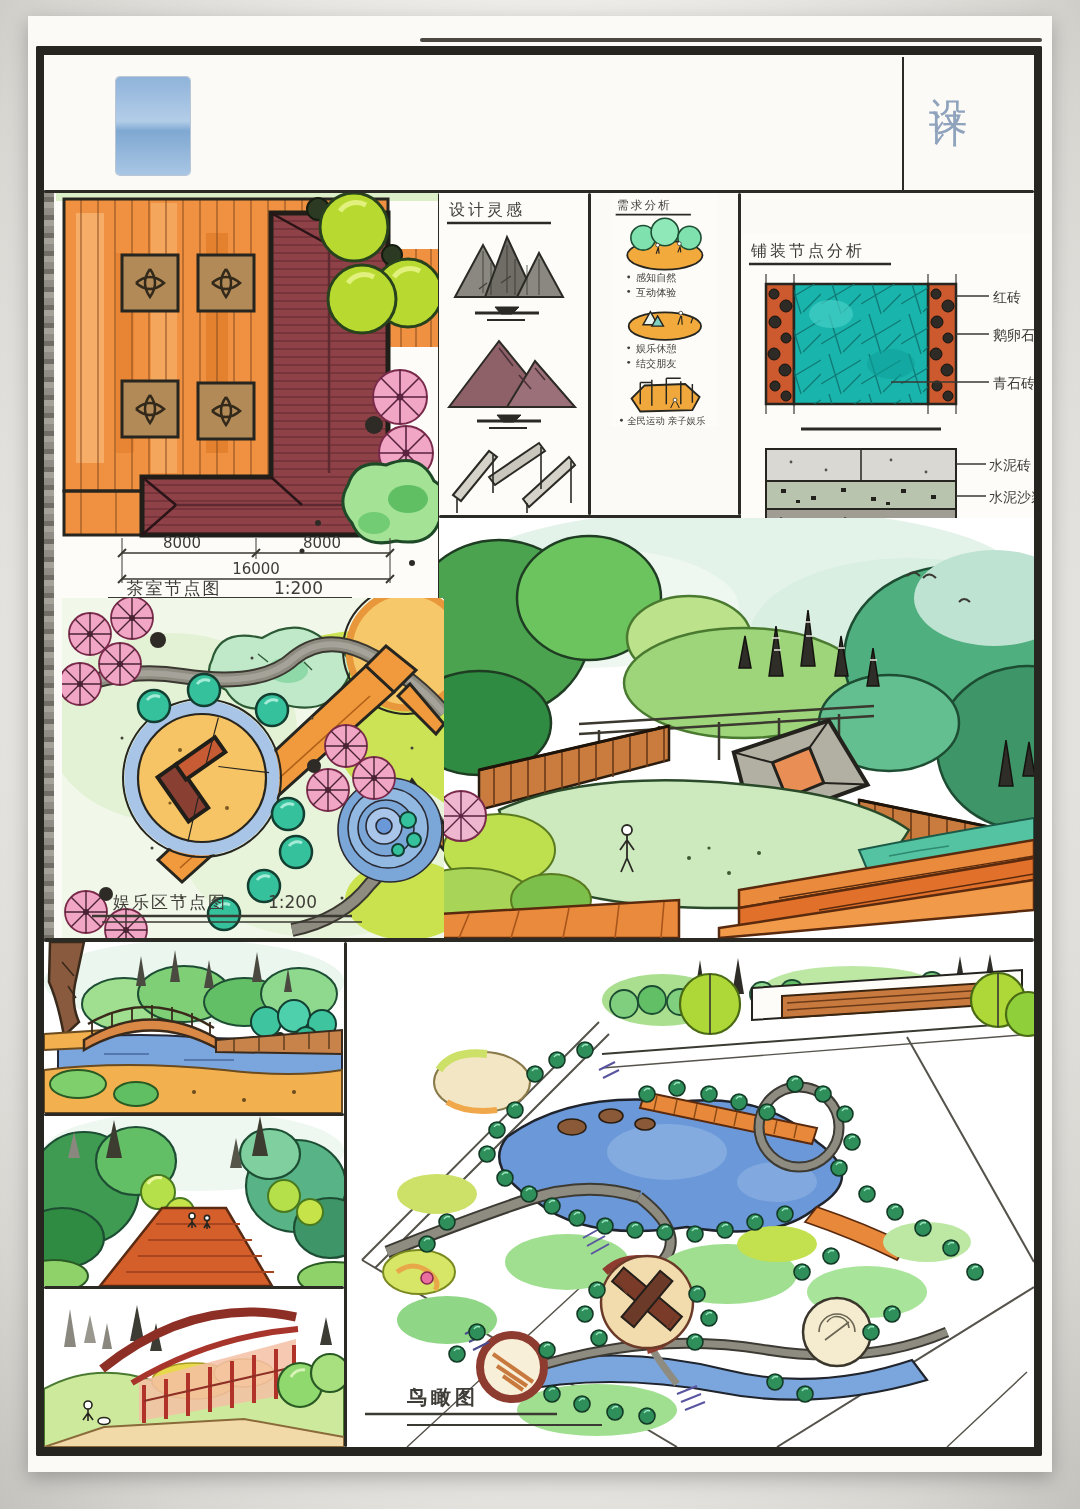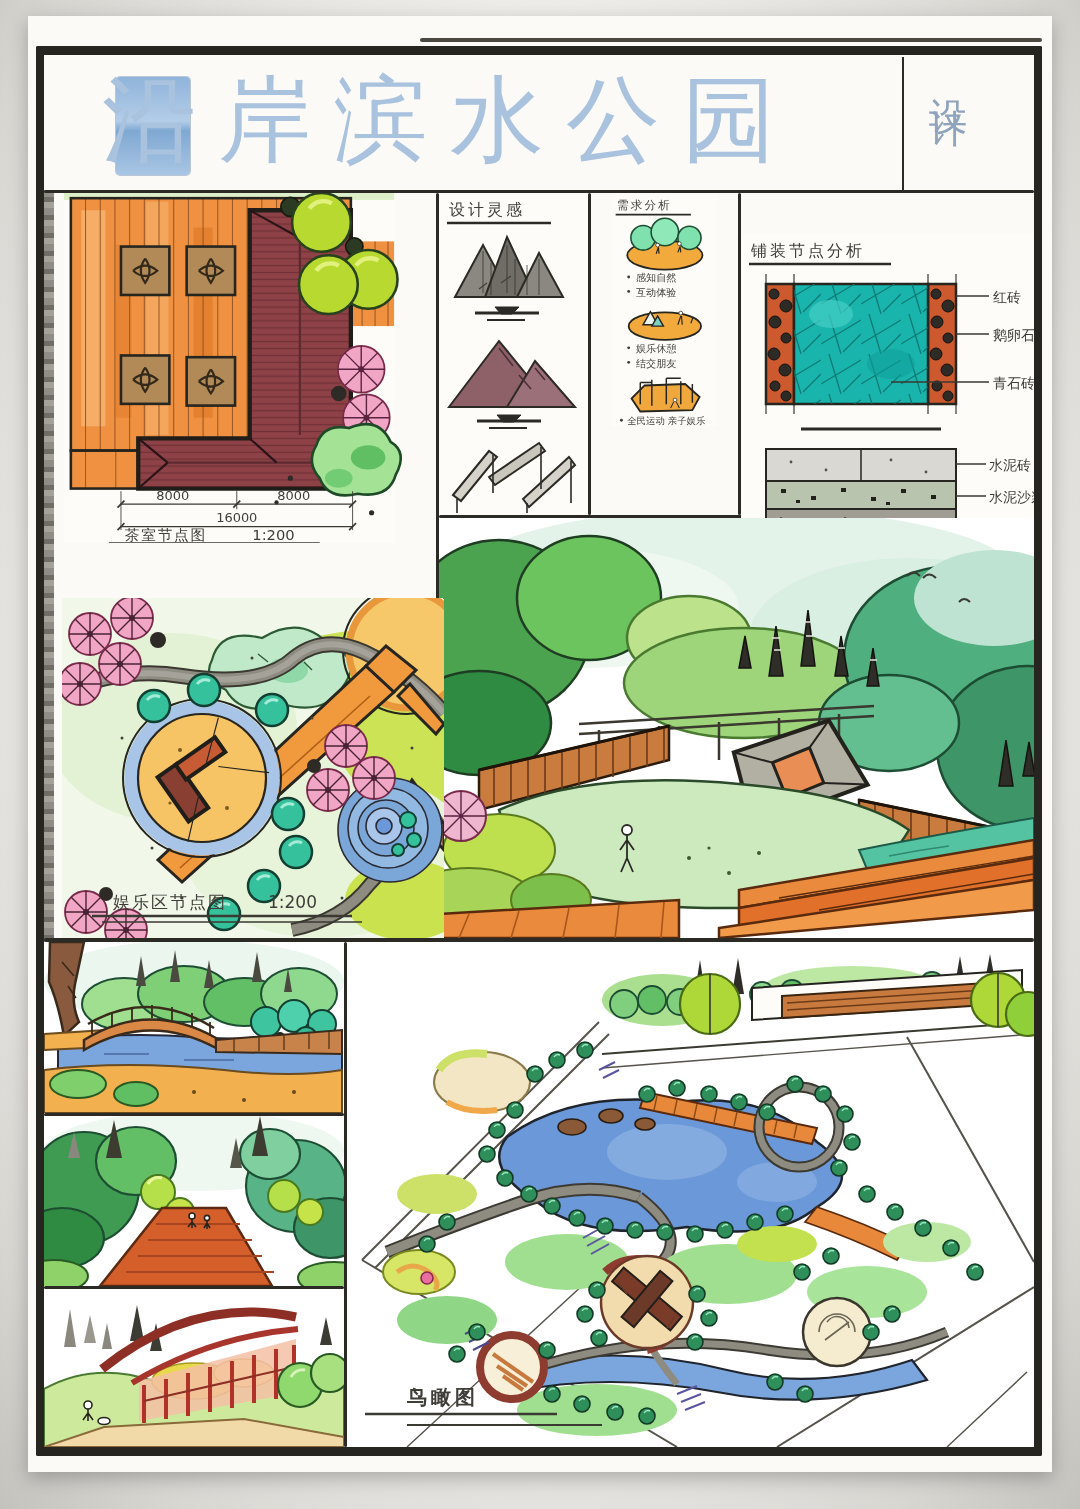--- a/index.html
+++ b/index.html
@@ -33,36 +33,35 @@
 
 <div class="bar" style="left:36px;top:46px;width:1006px;height:9px;"></div>
 <div class="bar" style="left:420px;top:38px;width:622px;height:4px;background:#4a4840;"></div>
 <div class="bar" style="left:36px;top:46px;width:8px;height:1410px;"></div>
 <div class="bar" style="left:1034px;top:46px;width:8px;height:1410px;"></div>
 <div class="bar" style="left:36px;top:1447px;width:1006px;height:9px;"></div>
 <div class="gs"></div>
 
 <div class="titleband">
   <div class="title-block"></div>
-  <div class="title-main">沿岸滨水公园</div>
   <div class="tdiv"></div>
   <div class="title-suffix">设计</div>
 </div>
 <div class="divider" style="left:44px;top:190px;width:990px;height:3px;"></div>
 
 <div class="divider" style="left:436px;top:193px;width:3px;height:745px;"></div>
 <div class="divider" style="left:588px;top:193px;width:3px;height:322px;"></div>
 <div class="divider" style="left:738px;top:193px;width:3px;height:322px;"></div>
 <div class="divider" style="left:439px;top:515px;width:595px;height:3px;"></div>
 <div class="divider" style="left:44px;top:938px;width:990px;height:4px;"></div>
 <div class="divider" style="left:344px;top:942px;width:3px;height:505px;"></div>
 <div class="divider" style="left:44px;top:1113px;width:300px;height:3px;"></div>
 <div class="divider" style="left:44px;top:1286px;width:300px;height:3px;"></div>
 
-<div class="panel" style="left:38px;top:193px;width:382px;height:350px;">
+<div class="panel" style="left:56px;top:193px;width:382px;height:405px;">
 <svg viewBox="0 0 382 405">
   <defs>
     <pattern id="roofHatchT" width="8" height="8" patternUnits="userSpaceOnUse">
       <path d="M0,4 H8" stroke="rgba(60,18,26,.35)" stroke-width="1.6"></path>
     </pattern>
     <g id="ytreeT">
           <circle r="34" fill="#b8da30" stroke="#27421c" stroke-width="3"></circle>
       <path d="M-14,-16 a20,20 0 0 1 26,-6" stroke="#e2f17e" stroke-width="5" fill="none"></path>
         </g>
     <g id="fanT">

